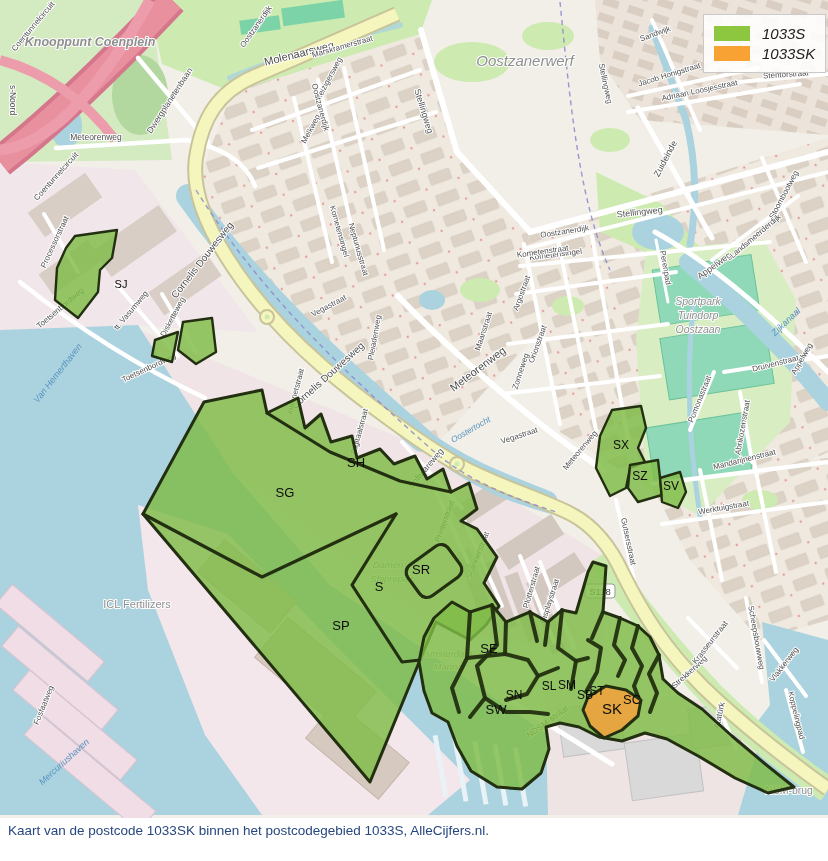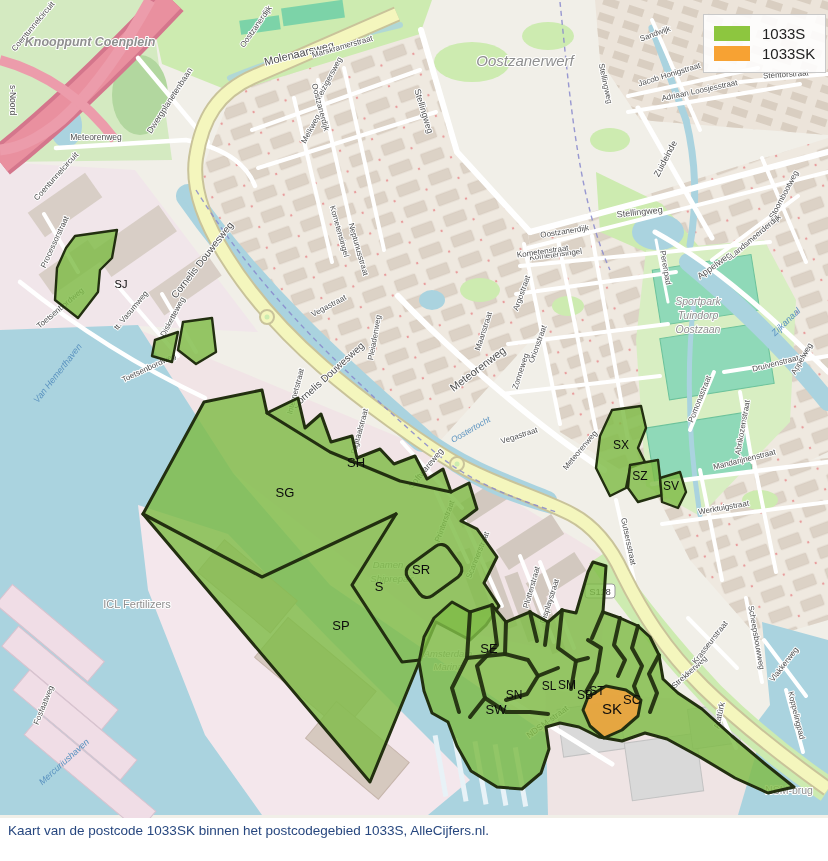--- a/index.html
+++ b/index.html
@@ -25,21 +25,21 @@
   .lbl{font-family:"Liberation Sans",sans-serif;text-anchor:middle;paint-order:stroke;stroke:#ffffff;stroke-width:2px;stroke-linejoin:round;}
   .lbl-street{fill:#4f4f4f;}
   .lbl-water{fill:#5b93c0;font-style:italic;stroke-width:0;}
   .lbl-place{fill:#8f8f8f;}
   .lbl-region{fill:#0b0b0b;stroke-width:0;}
 
   .legend{position:absolute;left:703px;top:14px;background:rgba(255,255,255,.88);
           border:1px solid #c9c9c9;padding:7px 10px;z-index:5;}
   .legend-row{display:flex;align-items:center;margin:3px 0;}
   .swatch{display:inline-block;width:36px;height:15px;margin-right:12px;}
-  .legend-label{font-size:15px;color:#222;}
+  .legend-label{font-size:15px;color:#222;font-style:italic;}
 
   .caption{position:absolute;left:0;top:818px;width:828px;height:51px;background:#ffffff;
            color:#27477f;font-size:13.5px;line-height:17px;padding:4px 0 0 8px;box-sizing:border-box;}
 </style>
 </head>
 <body>
 
 <div class="map-wrap">
 <svg viewBox="0 0 828 818" width="828" height="818">
   <defs>

